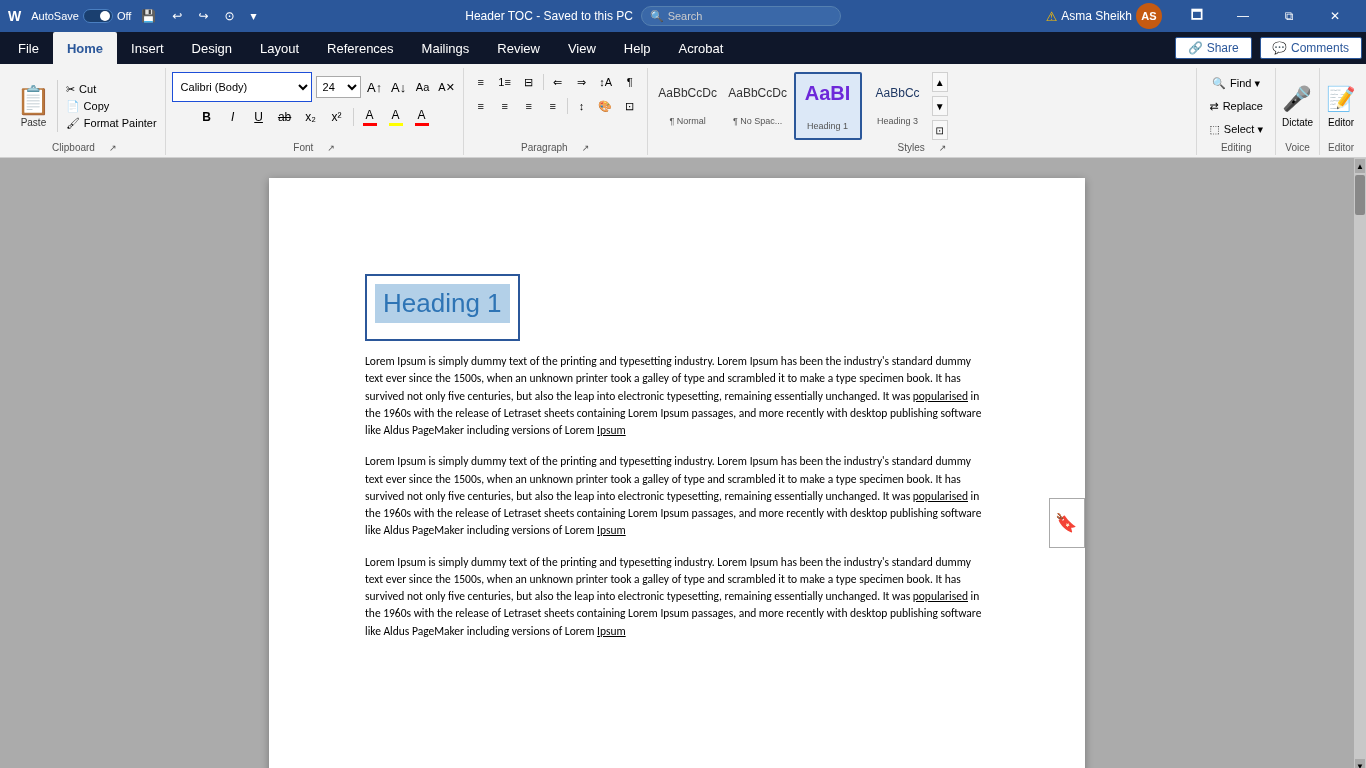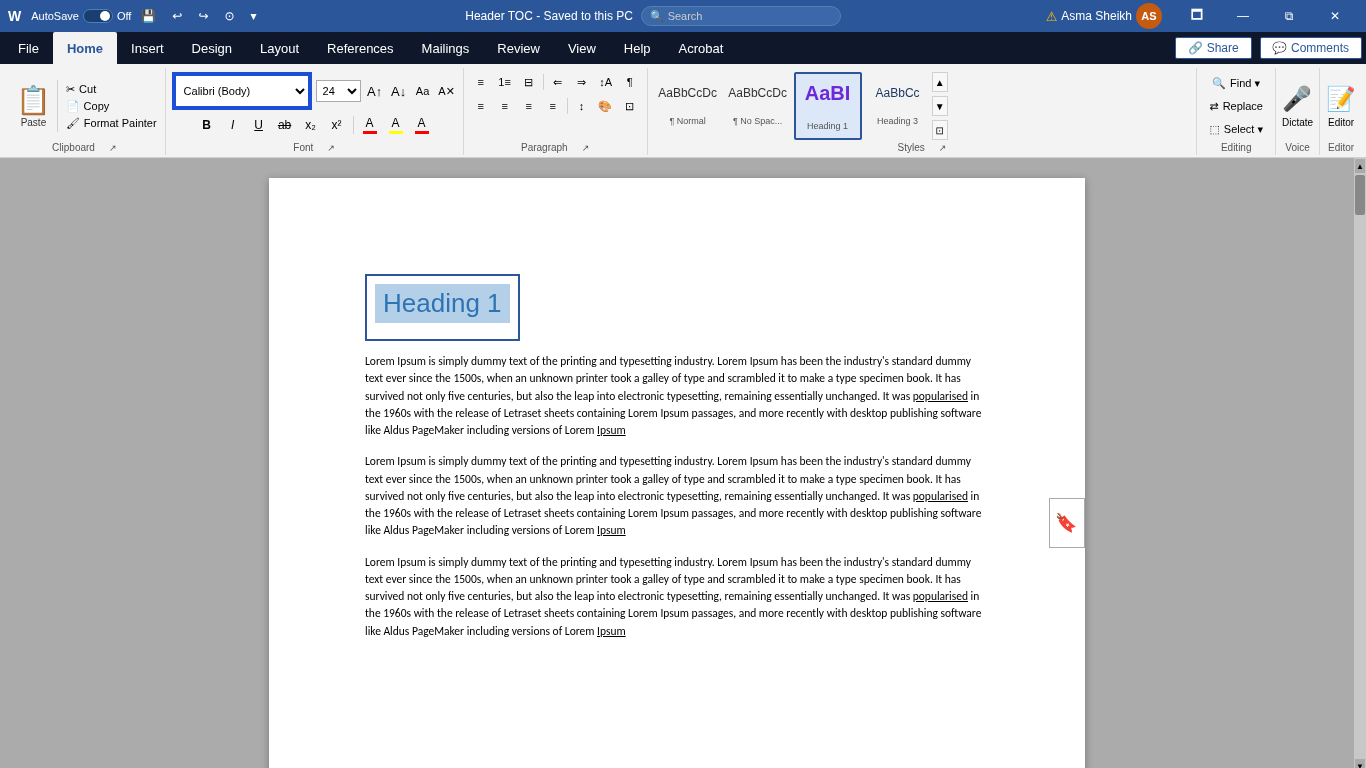--- a/index.html
+++ b/index.html
@@ -79,21 +79,21 @@
     }
     .paste-icon { font-size: 28px; color: #555; }
     .paste-label { font-size: 10px; color: #333; }
     .clipboard-small-btns { display: flex; flex-direction: column; gap: 2px; }
     .clipboard-small-btn { display: flex; align-items: center; gap: 4px; font-size: 11px; cursor: pointer; padding: 1px 2px; border-radius: 2px; }
 
     
     .font-row1 { display: flex; align-items: center; gap: 4px; margin-bottom: 2px; }
     .font-row2 { display: flex; align-items: center; gap: 2px; }
     .font-select {
-      width: 140px; height: 38px; font-size: 11px; border: 4px solid #1d4ed8;
+      width: 140px; height: 30px; font-size: 11px; border: 1px solid #1d4ed8;
       background: white; padding: 0 4px;
     }
     .font-size-select { width: 45px; height: 22px; font-size: 11px; border: 1px solid #aaa; background: white; padding: 0 2px; }
     .font-btn { width: 20px; height: 20px; display: flex; align-items: center; justify-content: center; font-size: 11px; cursor: pointer; border: 1px solid transparent; border-radius: 2px; }
     .font-format-btn { width: 24px; height: 22px; display: flex; align-items: center; justify-content: center; font-size: 12px; cursor: pointer; border: 1px solid transparent; border-radius: 2px; }
     .bold { font-weight: bold; }
     .italic { font-style: italic; }
     .underline { text-decoration: underline; }
     .color-btn { position: relative; display: flex; flex-direction: column; align-items: center; }
     .color-bar { width: 14px; height: 3px; margin-top: 1px; }

